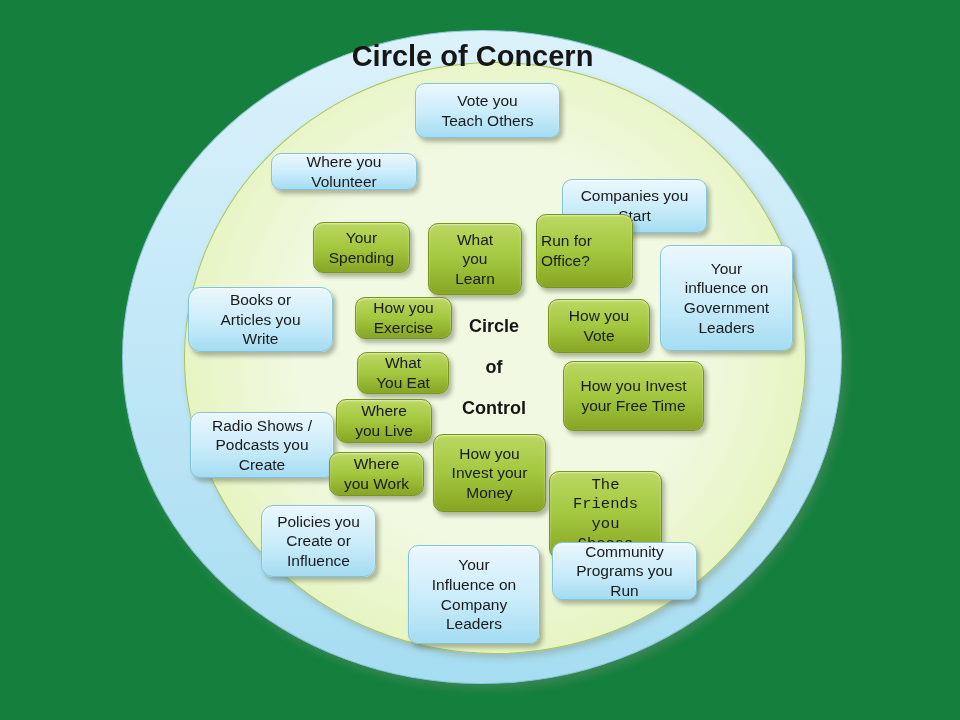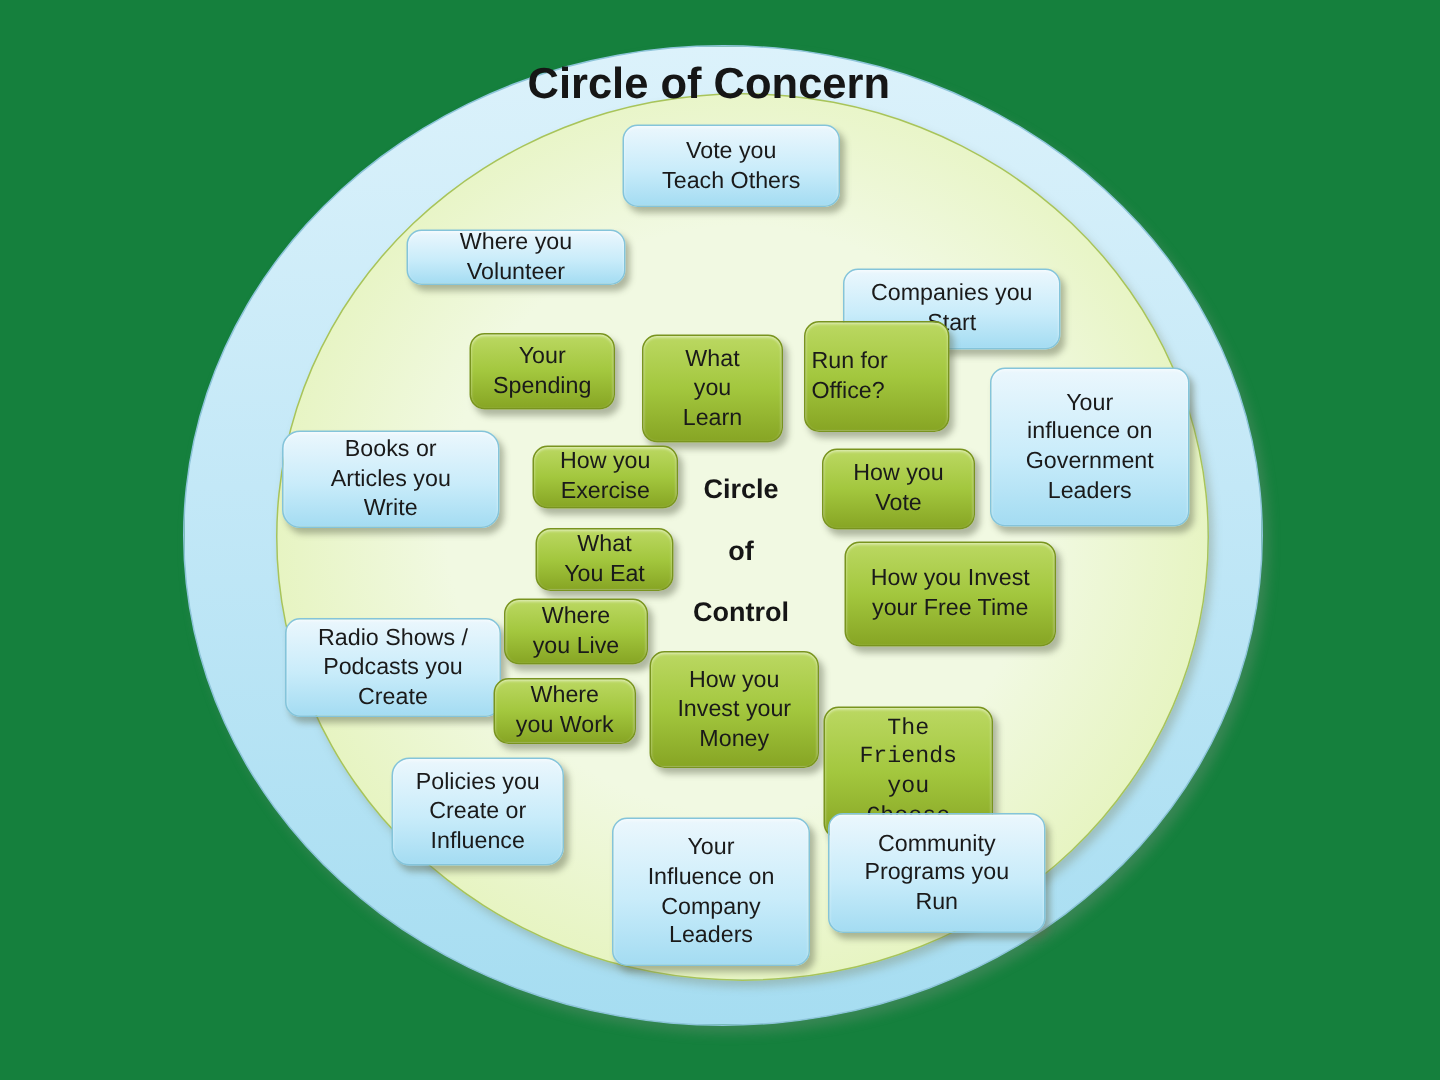--- a/index.html
+++ b/index.html
@@ -135,17 +135,17 @@
 Friends
 you
 Choose</div>
       <div class="node concern" style="left: 261px; top: 505px; width: 115px; height: 72px; border-radius: 12px;">Policies you
 Create or
 Influence</div>
       <div class="node concern" style="left: 408px; top: 545px; width: 132px; height: 99px;">Your
 Influence on
 Company
 Leaders</div>
-      <div class="node concern" style="left: 552px; top: 542px; width: 145px; height: 80px;">Community
+      <div class="node concern" style="left: 552px; top: 542px; width: 145px; height: 58px;">Community
 Programs you
 Run</div>
     </div>
 </div>
 
 </body></html>

